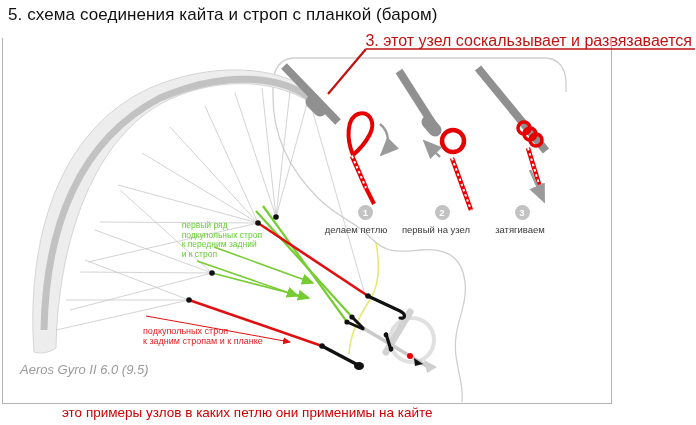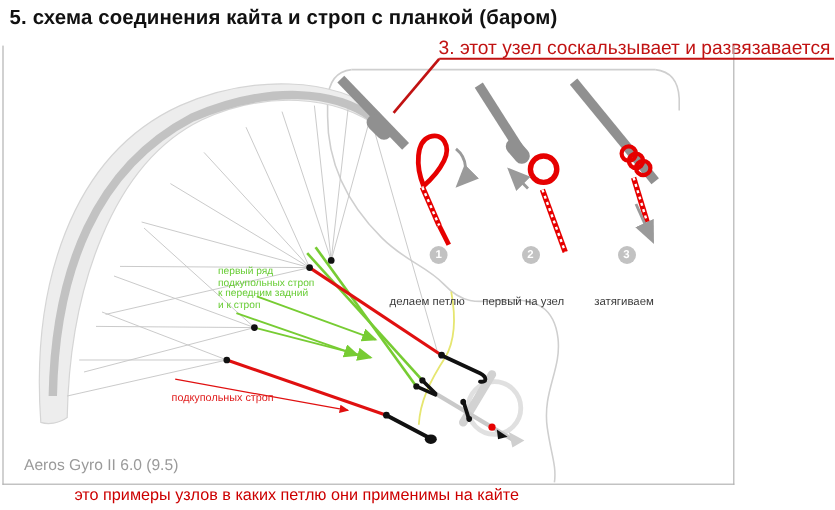--- a/index.html
+++ b/index.html
@@ -1,31 +1,31 @@
 <!DOCTYPE html>
 <html><head>
 <meta charset="utf-8">
 <style>
   html,body{margin:0;padding:0;}
   body{
     width:696px;height:425px;position:relative;background:#ffffff;
     font-family:"Liberation Sans","DejaVu Sans",sans-serif;overflow:hidden;
   }
   .abs{position:absolute;}
-  #title{left:8px;top:5px;font-size:17px;color:#111;letter-spacing:.1px;font-weight:bold;}
+  #title{left:8px;top:5px;font-size:17px;color:#111;letter-spacing:.1px;}
   #annotation{right:4px;top:32px;font-size:16px;color:#c11212;white-space:nowrap;}
   #diagram-box{left:2px;top:38px;width:608px;height:365px;
     border-left:1px solid #b3b3b3;border-right:1px solid #b3b3b3;border-bottom:1px solid #b3b3b3;}
   svg.art{left:0;top:0;width:696px;height:425px;pointer-events:none;}
   .step-num{width:15px;height:15px;border-radius:50%;background:#c2c2c2;color:#fff;
     font-size:9.5px;font-weight:bold;text-align:center;line-height:15px;}
-  .step-cap{font-size:9.5px;color:#3a3a3a;white-space:nowrap;transform:translateX(-50%);margin-top:22px;}
+  .step-cap{font-size:9.5px;color:#3a3a3a;white-space:nowrap;transform:translateX(-50%);}
   #front-label{right:434px;top:221px;text-align:left;font-size:8.5px;line-height:9.5px;color:#66cc33;}
   #rear-label{left:143px;top:326px;font-size:9px;line-height:10px;color:#e02020;}
-  #kite-model{left:20px;top:380px;font-size:13px;color:#9a9a9a;}
+  #kite-model{left:20px;top:362px;font-size:13px;color:#9a9a9a;font-style:italic;}
   #bottom-caption{left:62px;top:405px;font-size:13.5px;color:#cc0000;white-space:nowrap;}
 </style>
 </head>
 <body>
 
 <div class="abs" id="title">5. схема соединения кайта и строп с планкой (баром)</div>
 <div class="abs" id="annotation">3. этот узел соскальзывает и развязавается</div>
 <div class="abs" id="diagram-box"></div>
 
 <svg class="abs art" viewBox="0 0 696 425">
@@ -164,16 +164,17 @@
 
 <div class="abs" id="front-label">
   <div>первый ряд</div>
   <div>подкупольных строп</div>
   <div>к передним задний</div>
   <div>и к строп</div>
 </div>
 
 <div class="abs" id="rear-label">
   <div>подкупольных строп</div>
+  <div>к задним стропам и к планке</div>
 </div>
 
 <div class="abs" id="kite-model">Aeros Gyro II 6.0 (9.5)</div>
 <div class="abs" id="bottom-caption">это примеры узлов в каких петлю они применимы на кайте</div>
 
 </body></html>

